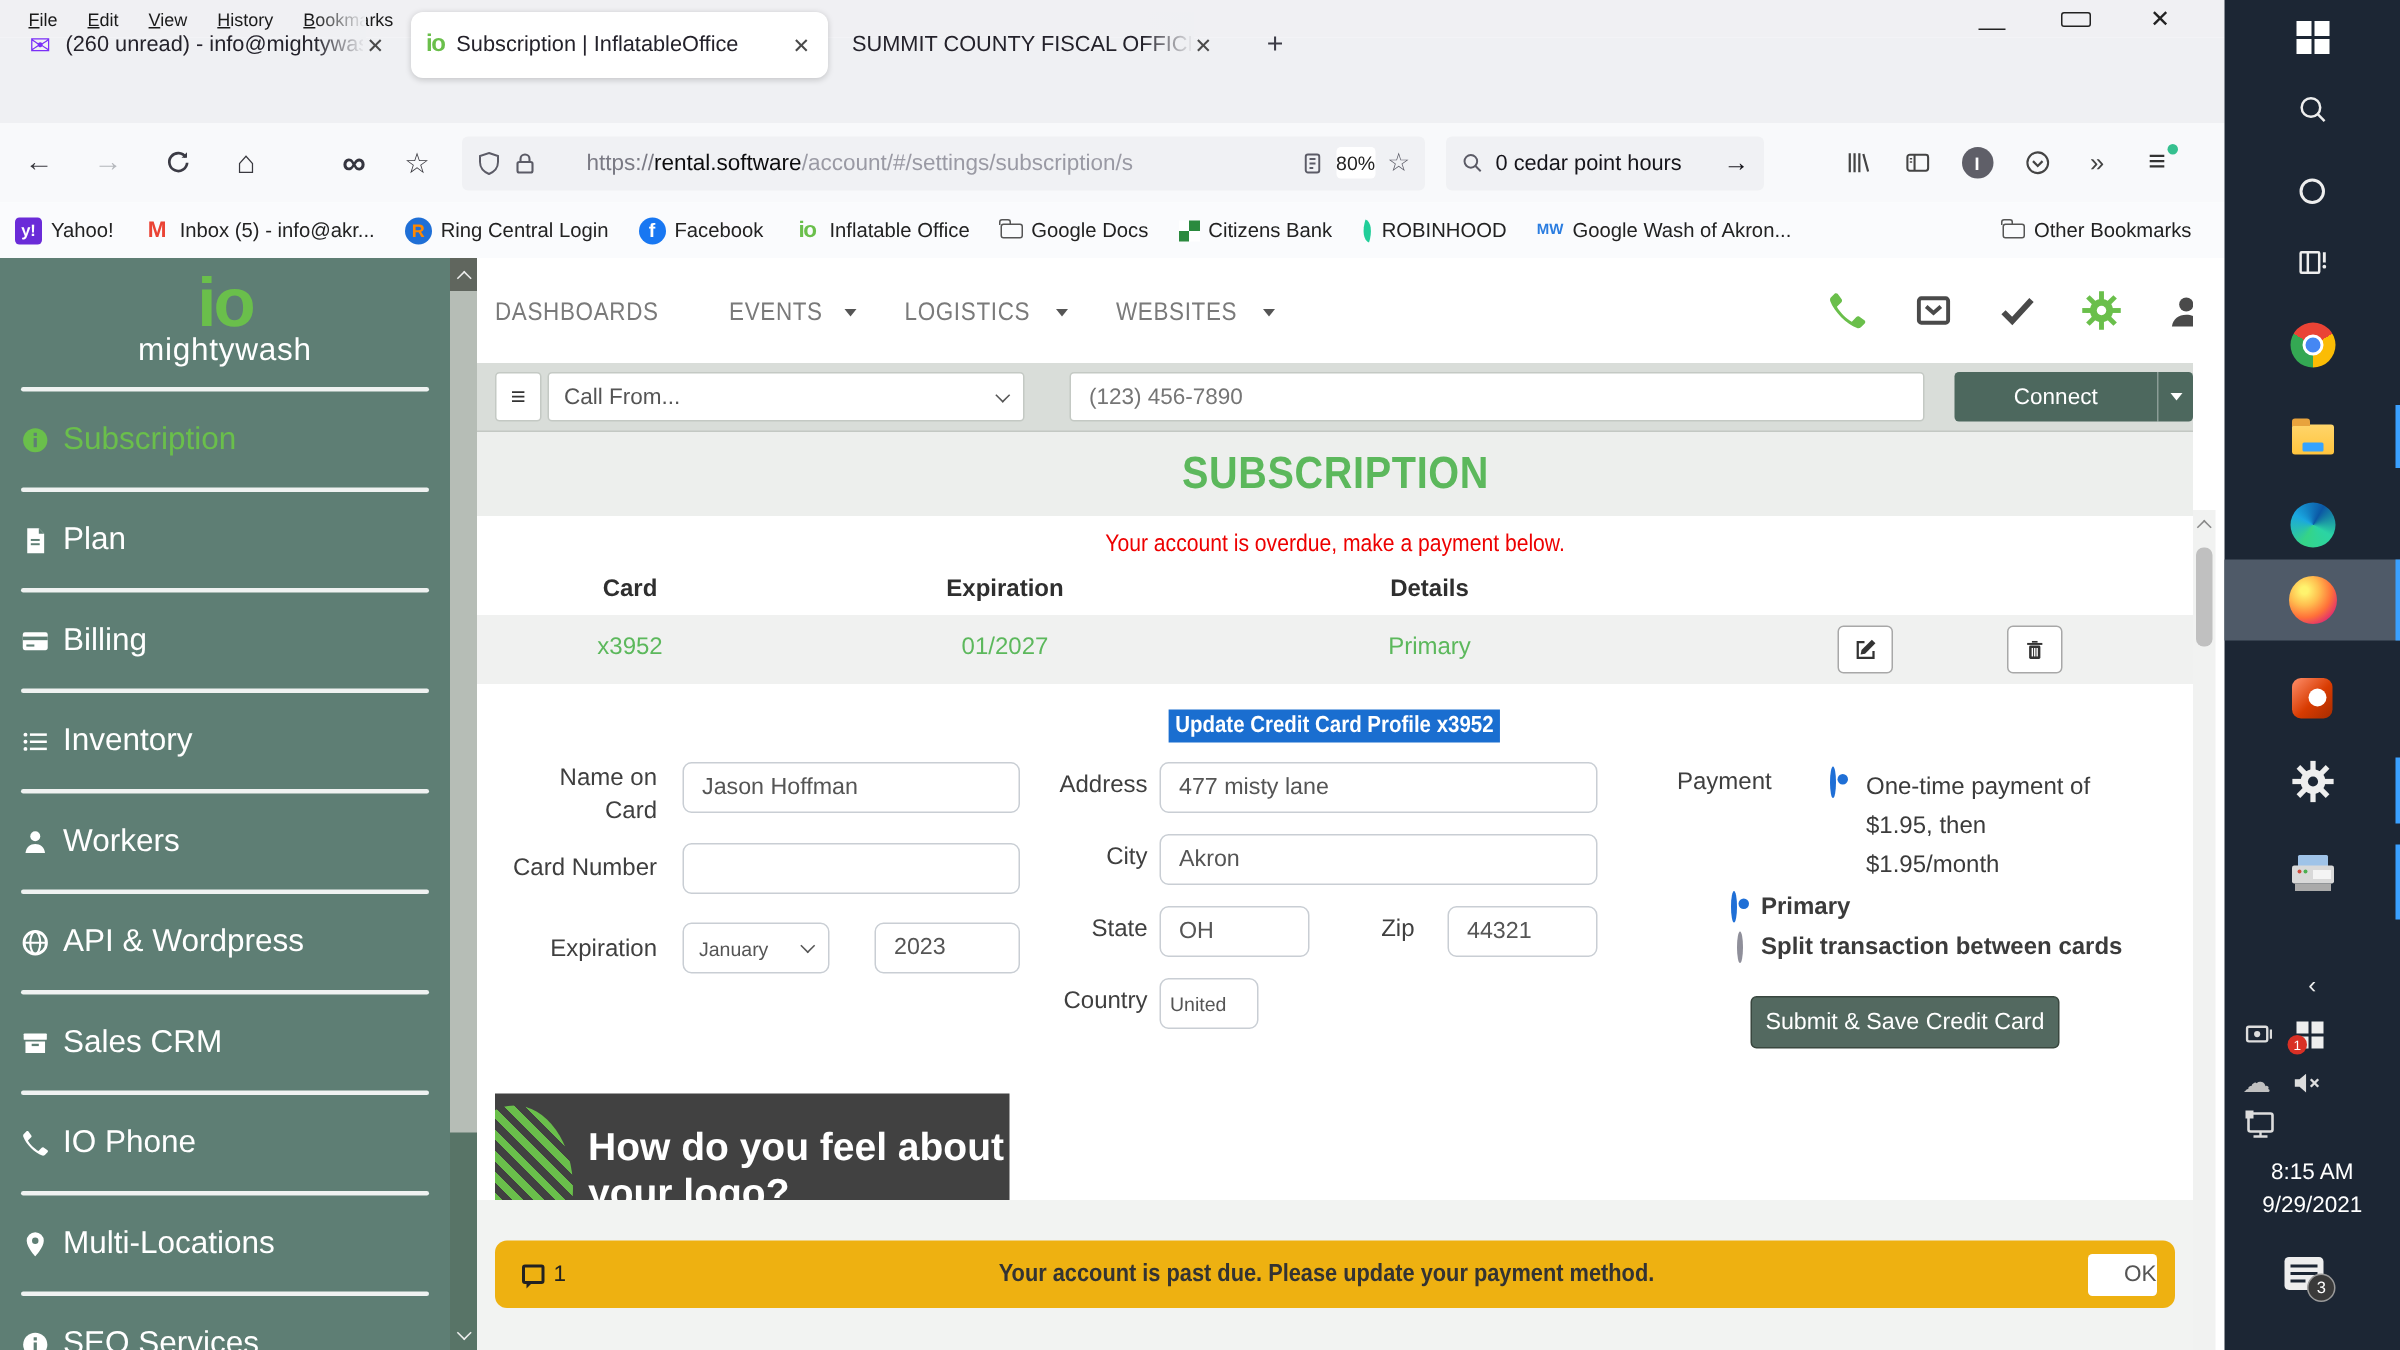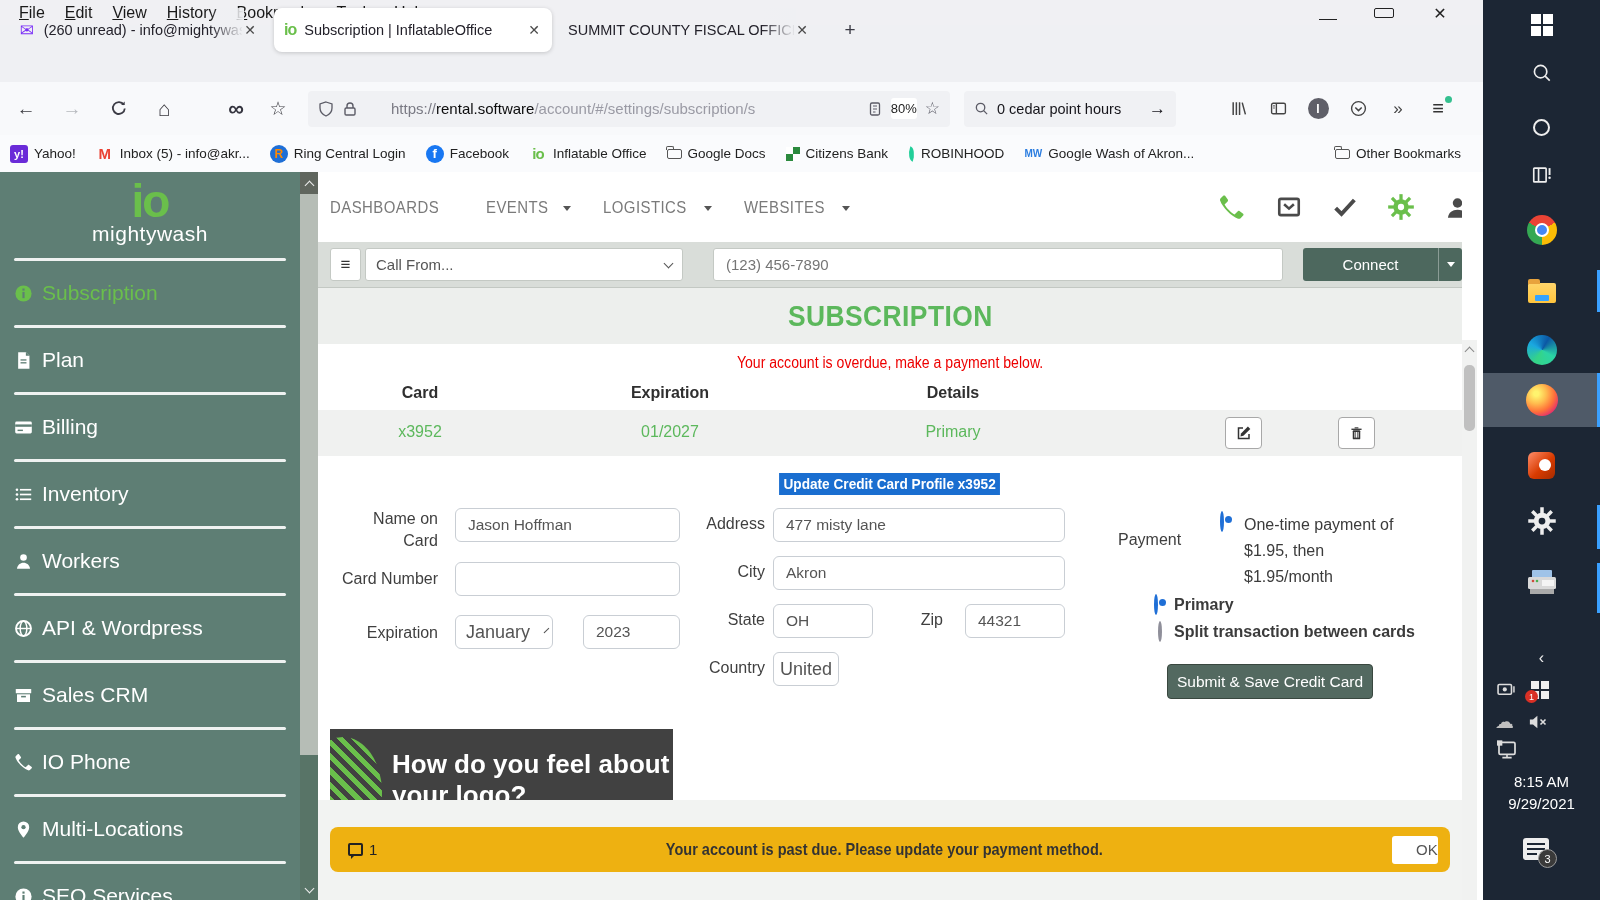--- a/index.html
+++ b/index.html
@@ -6,21 +6,21 @@
   *{box-sizing:border-box;font-family:"Liberation Sans",sans-serif;}
   .screen{position:relative;width:1600px;height:900px;overflow:hidden;background:#fff;}
   .a{position:absolute;}
   .ic{display:flex;align-items:center;justify-content:center;}
   .cnd{display:inline-block;transform:scaleX(.88);transform-origin:50% 50%;}
   .cndl{display:inline-block;transform:scaleX(.88);transform-origin:0 50%;}
 
   
   .browser{left:0;top:0;width:1483px;height:900px;background:#fff;}
   .menubar{left:0;top:0;width:100%;height:25px;background:#f0f0f3;display:flex;align-items:center;padding-left:10px;gap:2px;}
-  .menubar span{display:inline-block;font-size:16px;color:#1a1a1a;padding:2px 9px;}
+  .menubar span{display:inline-block;font-size:12px;color:#1a1a1a;padding:2px 9px;}
   .menubar span::first-letter{text-decoration:underline;}
   .winctl{top:4px;display:flex;gap:26px;align-items:center;}
   .wbtn{width:30px;height:18px;display:flex;align-items:center;justify-content:center;font-size:14px;color:#222;}
   .wmin{width:11px;border-bottom:1.4px solid #222;height:0;margin-top:8px;}
   .wmax{width:10px;height:10px;border:1.4px solid #222;border-radius:2px;}
   .tabbar{left:0;top:25px;width:100%;height:57px;background:#eff0f3;}
   .tab{top:8px;height:44px;border-radius:8px;display:flex;align-items:center;padding:0 10px;font-size:14.5px;color:#24222b;}
   .tab.active{background:#fff;box-shadow:0 1px 4px rgba(0,0,0,.18);}
   .tabx{margin-left:auto;color:#4a4a4a;font-size:14px;padding:0 2px;}
   .favmail{width:18px;height:18px;color:#7b2ff7;font-size:17px;margin-right:8px;}
@@ -63,21 +63,21 @@
   .titleband{left:0;top:116px;width:100%;height:56px;background:#edefed;display:flex;align-items:center;justify-content:center;}
   .title{color:#5cb85c;font-size:30px;font-weight:700;letter-spacing:.5px;}
   .redmsg{color:#ed0000;font-size:16px;}
   .thead{font-size:16px;font-weight:700;color:#2f2f2f;}
   .trow{left:0;top:238px;width:100%;height:46px;background:#f0f1f0;}
   .gcell{color:#5cb85c;font-size:16px;}
   .sqbtn{width:37px;height:32px;background:#fff;border:1px solid #a8a8a8;border-radius:4px;}
   .bluetit{background:#1a6ed0;color:#fff;font-size:15.5px;font-weight:700;padding:2px 5px;}
   .flabel{font-size:16px;color:#3f3f3f;text-align:right;}
   .finput{border:1px solid #c9ced4;border-radius:6px;background:#fff;font-size:15.5px;color:#555;padding:0 12px;height:34px;width:100%;}
-  .fselect{border:1px solid #c9ced4;border-radius:6px;background:#fff;font-size:18px;color:#555;display:flex;align-items:center;padding:0 10px;justify-content:space-between;height:34px;gap:16px;}
+  .fselect{border:1px solid #c9ced4;border-radius:6px;background:#fff;font-size:13px;color:#555;display:flex;align-items:center;padding:0 10px;justify-content:space-between;height:34px;gap:16px;}
   .rad{width:17px;height:17px;border-radius:50%;flex:0 0 auto;position:relative;}
   .rad.sel{border:2px solid #1f6fd6;}
   .rad.sel::after{content:"";position:absolute;left:3px;top:3px;width:7px;height:7px;border-radius:50%;background:#1f6fd6;}
   .rad.un{border:2px solid #8f8f9a;}
   .boldopt{font-size:16px;font-weight:700;color:#3b3b3b;}
   .submitbtn{background:#536960;border:1px solid #39473f;border-radius:4px;color:#fff;font-size:15.5px;height:35px;}
   .banner{left:12px;top:557px;width:343px;height:71px;background:#414141;overflow:hidden;}
   .bcircle{position:absolute;left:-26px;top:8px;width:78px;height:110px;border-radius:50%;background:repeating-linear-gradient(45deg,#6abf4b 0 5px,#414141 5px 10px);}
   .btext{position:absolute;left:62px;top:20px;width:300px;color:#fff;font-weight:800;font-size:26px;line-height:31px;}
   .grayband{left:0;top:628px;width:100%;height:100px;background:#f2f3f2;}
@@ -516,21 +516,21 @@
       <div class="a flabel" style="left:367px;top:439px;width:80px;">State</div>
       <input class="a finput" style="left: 455px; top: 432px; width: 100px;" value="OH">
       <div class="a flabel" style="left:565px;top:439px;width:60px;">Zip</div>
       <input class="a finput" style="left: 647px; top: 432px; width: 100px;" value="44321">
       <div class="a flabel" style="left:367px;top:487px;width:80px;">Country</div>
       <div class="a fselect" style="left:455px;top:480px;width:66px;overflow:hidden;padding:0 6px;">
         <span style="white-space:nowrap;">United</span>
       </div>
 
       
-      <div class="a flabel" style="left:800px;top:359px;width:70px;text-align:left;">Payment</div>
+      <div class="a flabel" style="left:800px;top:341px;width:70px;text-align:left;">Payment</div>
       <span class="a rad sel" style="left:902px;top:341px;"></span>
       <div class="a" style="left:926px;top:340px;width:160px;font-size:16px;color:#3b3b3b;line-height:26px;">One-time payment of $1.95, then $1.95/month</div>
       <span class="a rad sel" style="left:832px;top:424px;"></span>
       <div class="a boldopt" style="left:856px;top:424px;">Primary</div>
       <span class="a rad un" style="left:832px;top:451px;"></span>
       <div class="a boldopt" style="left:856px;top:451px;">Split transaction between cards</div>
       <button class="a submitbtn" style="left:849px;top:492px;width:206px;">Submit &amp; Save Credit Card</button>
 
       
       <div class="a banner">

